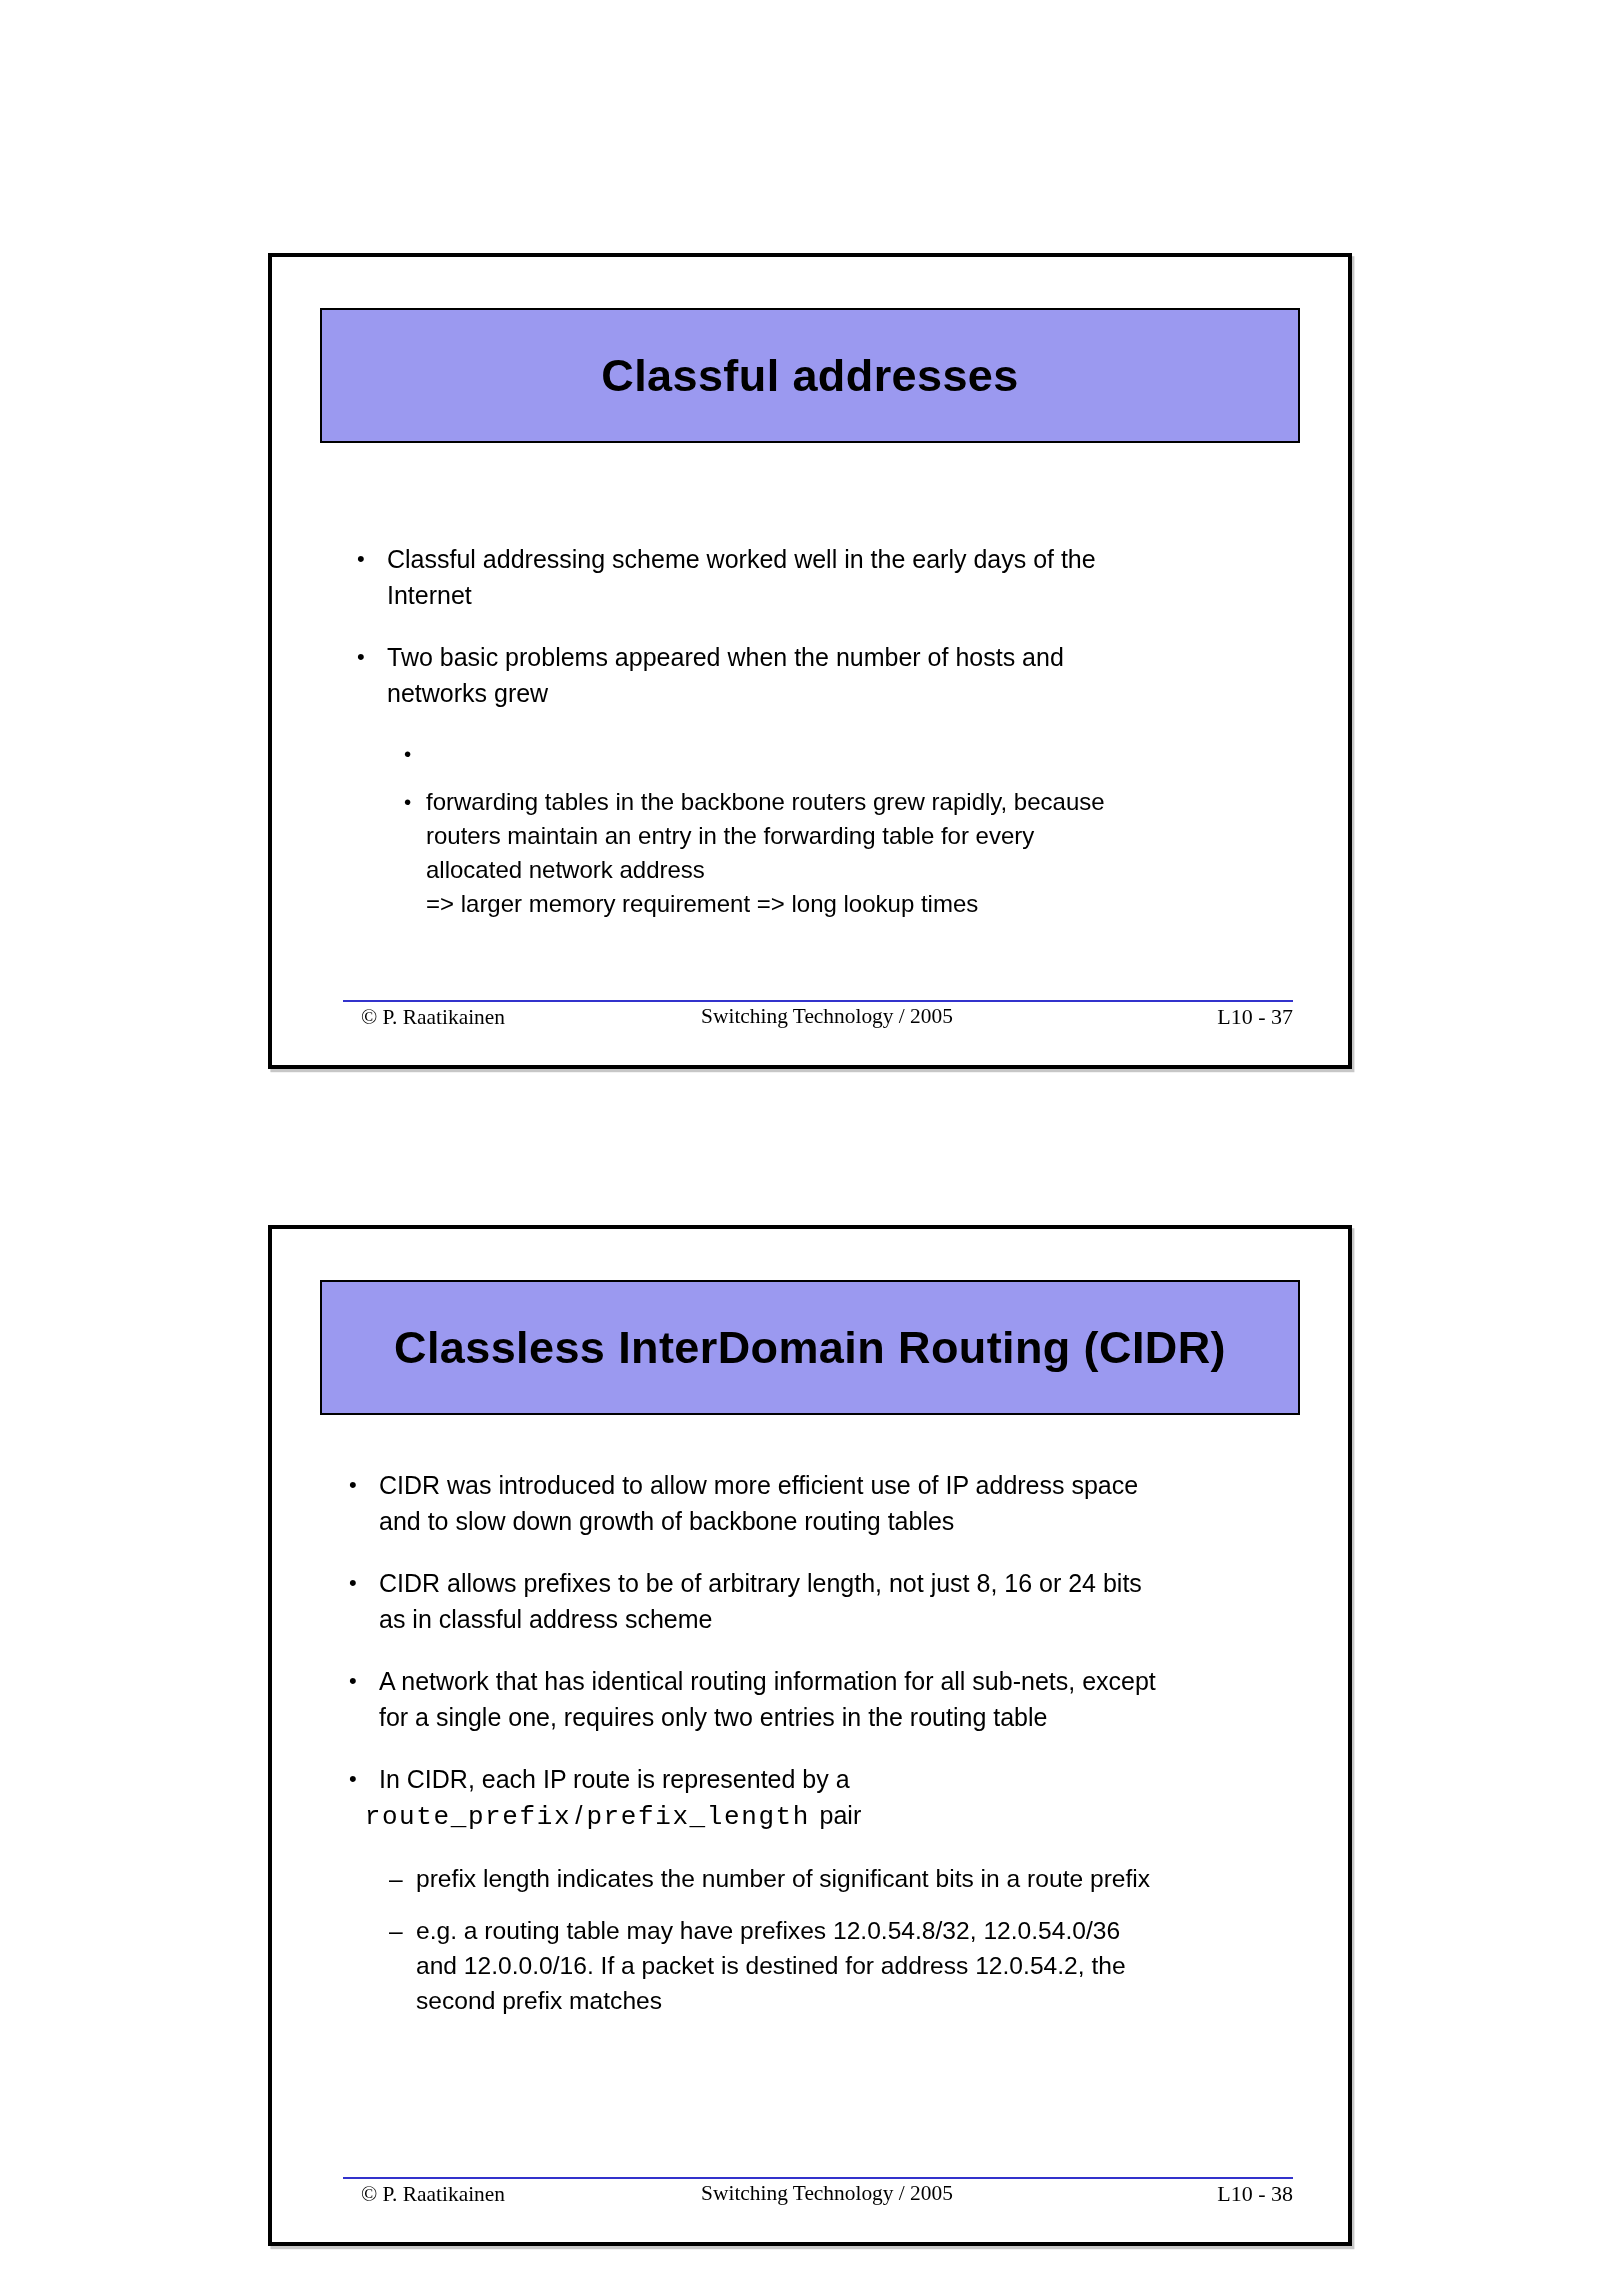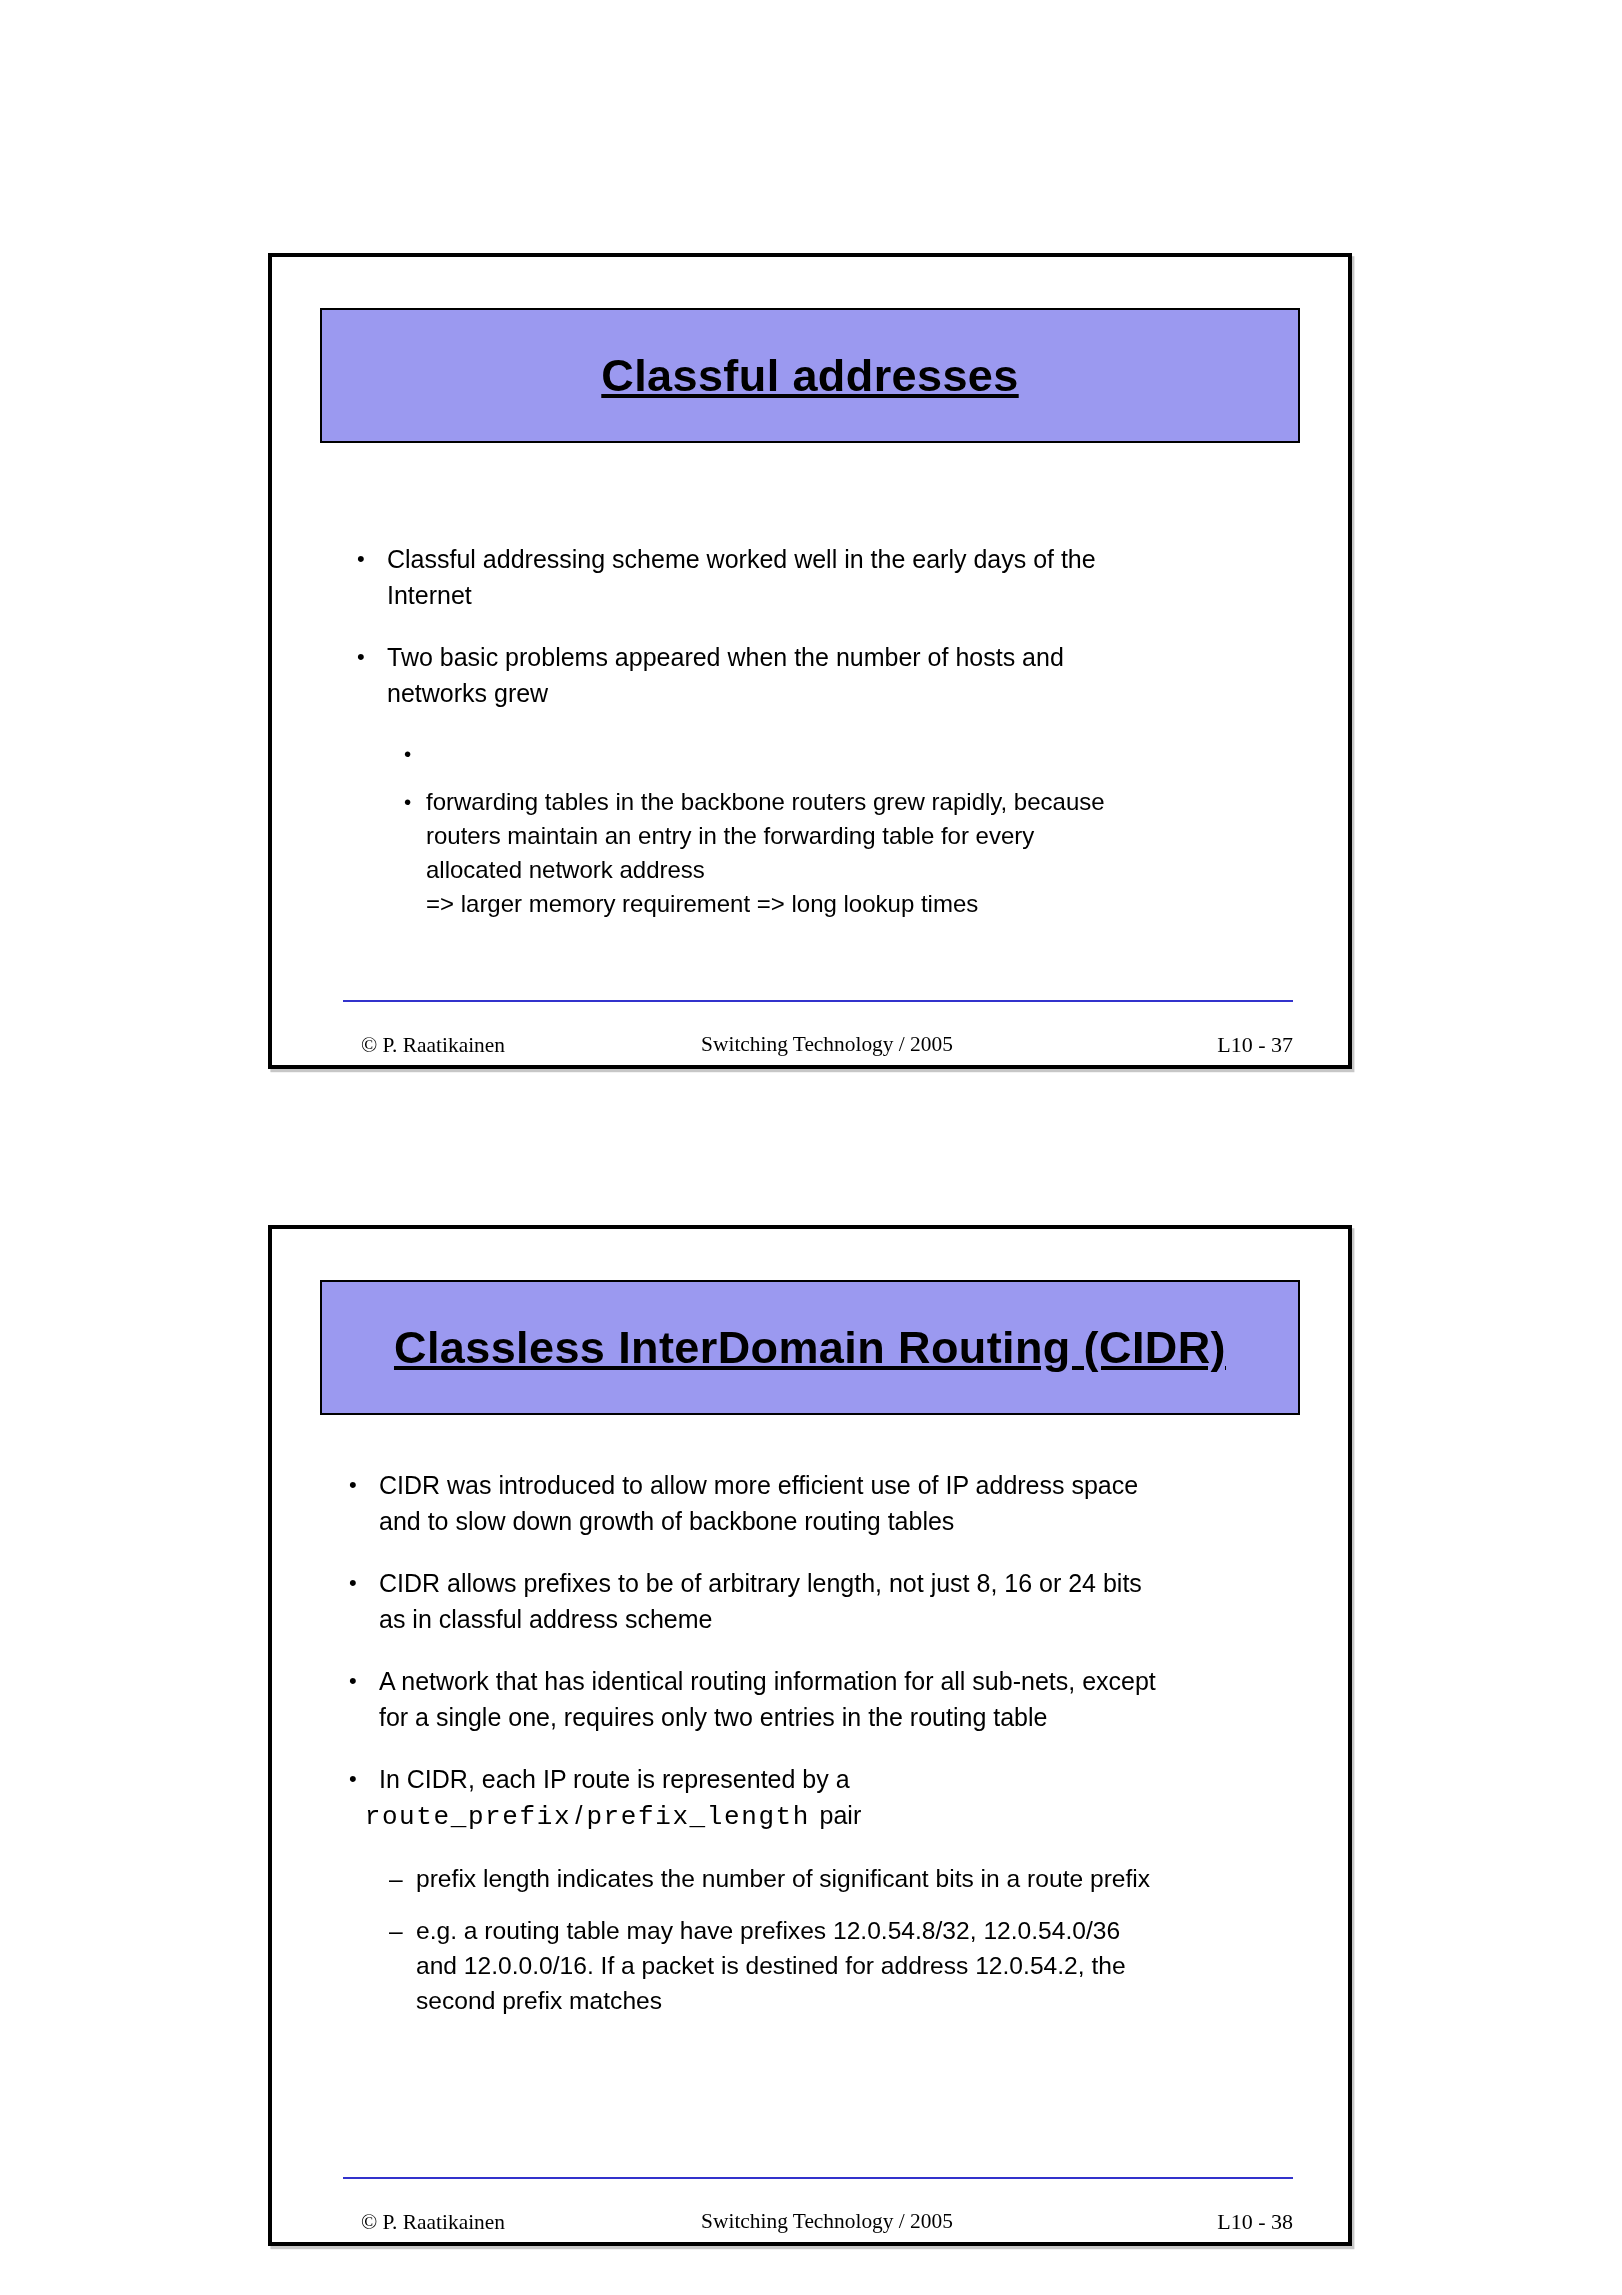--- a/index.html
+++ b/index.html
@@ -21,21 +21,21 @@
     box-shadow:2.4px 3.2px 0 rgba(130,130,130,0.45);
   }
   .slide-1{top:253px;height:816px;}
   .slide-2{top:1225px;height:1021px;}
 
   .titlebox{
     position:absolute;left:48px;right:48px;top:51px;height:135px;
     background:#9B99F0;
     border:2.4px solid #000;
     box-sizing:border-box;
-    display:flex;align-items:center;justify-content:center;text-decoration:underline;
+    display:flex;align-items:center;justify-content:center;
   }
   .titletext{
     font-size:45px;
     font-weight:bold;
     letter-spacing:0.4px;
     white-space:nowrap;
   }
 
   .body{position:absolute;left:0;right:32px;}
   .body-1{top:284px;padding-left:85px;}
@@ -61,21 +61,21 @@
     letter-spacing:1.6px;
   }
   .code-slash{font-size:26px;margin:0 4px;}
   .code-suffix{margin-left:9.5px;font-size:25px;}
 
   .footer-rule{
     position:absolute;left:71px;right:55px;bottom:63px;
     height:2.4px;background:#3333CC;
   }
   .footer{
-    position:absolute;left:89px;right:55px;bottom:7px;
+    position:absolute;left:89px;right:55px;bottom:35px;
     font-family:"Liberation Serif",serif;
     font-size:21.4px;
     display:flex;justify-content:space-between;align-items:baseline;gap:11px;
   }
   .footer .center{
     position:absolute;left:50%;transform:translateX(-50%);
     white-space:nowrap;
   }
   .footer .pageno{font-size:22px;}
 </style>

